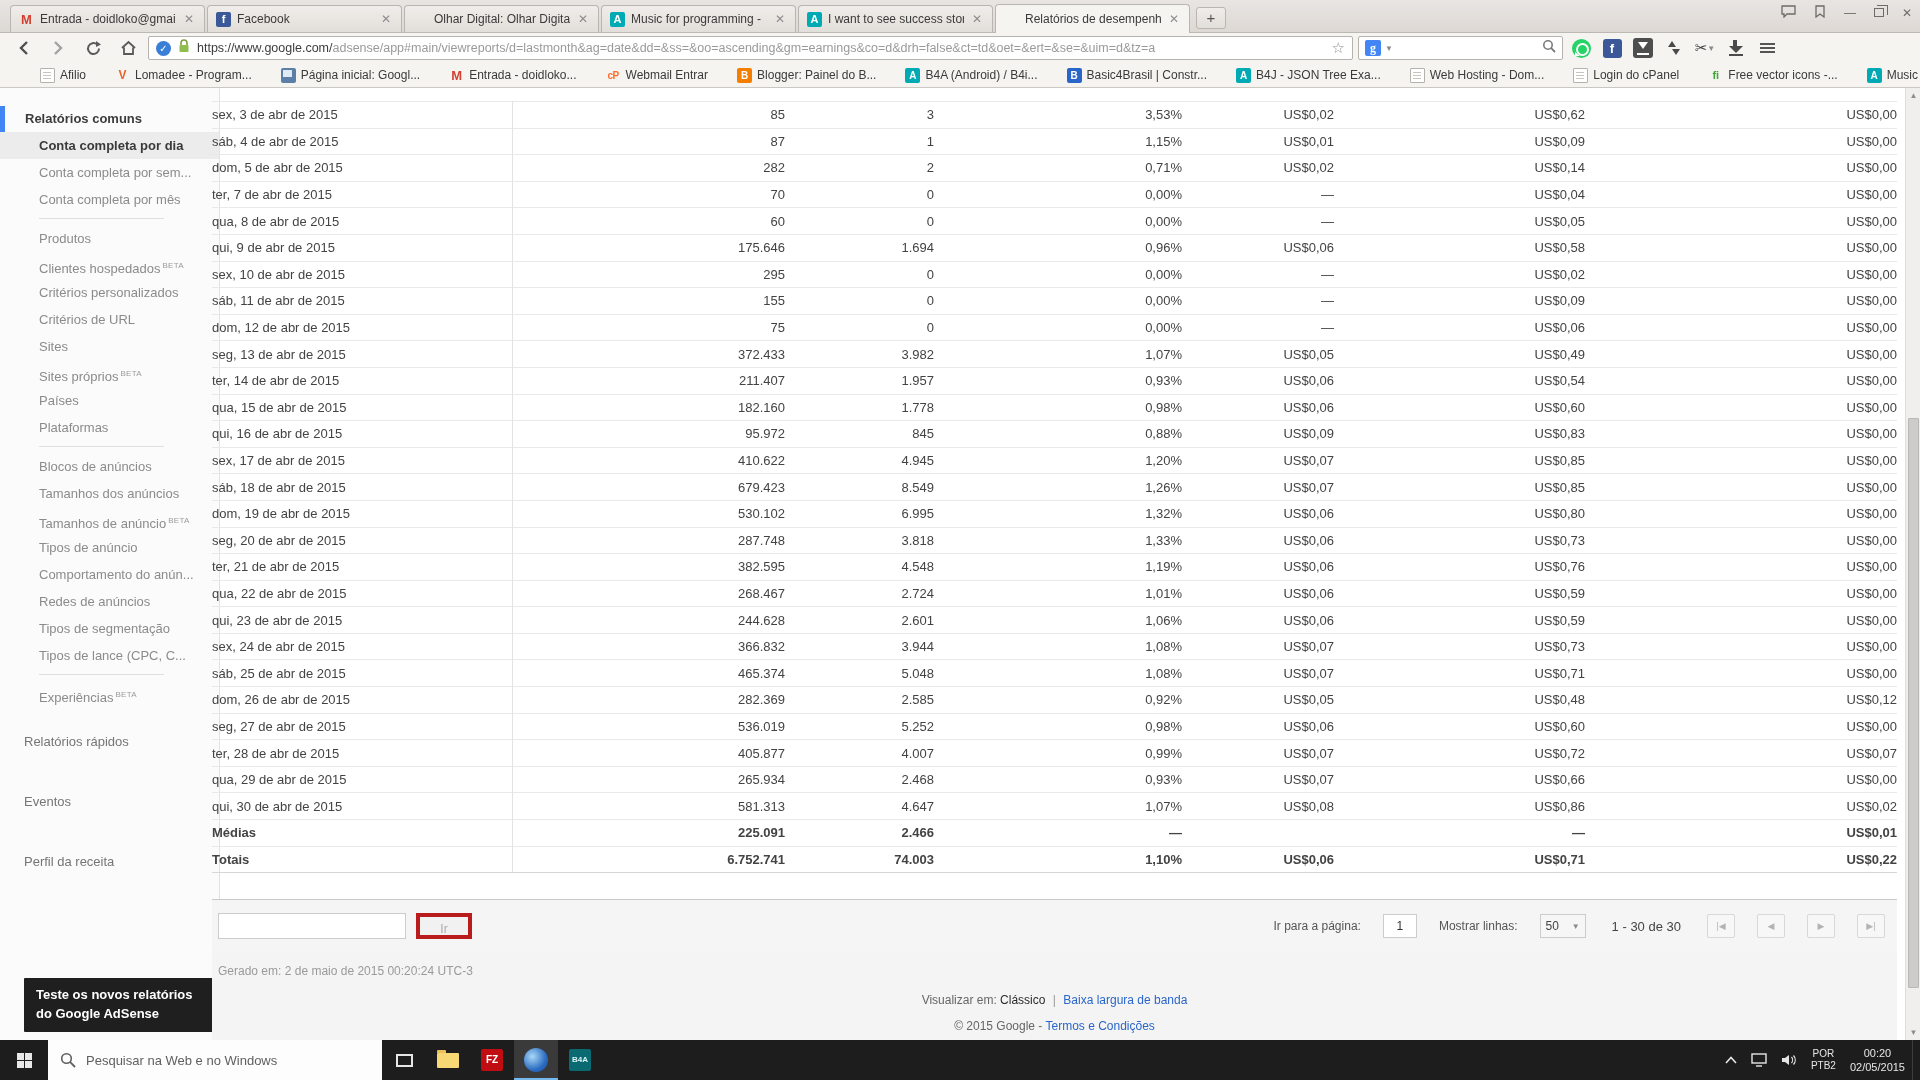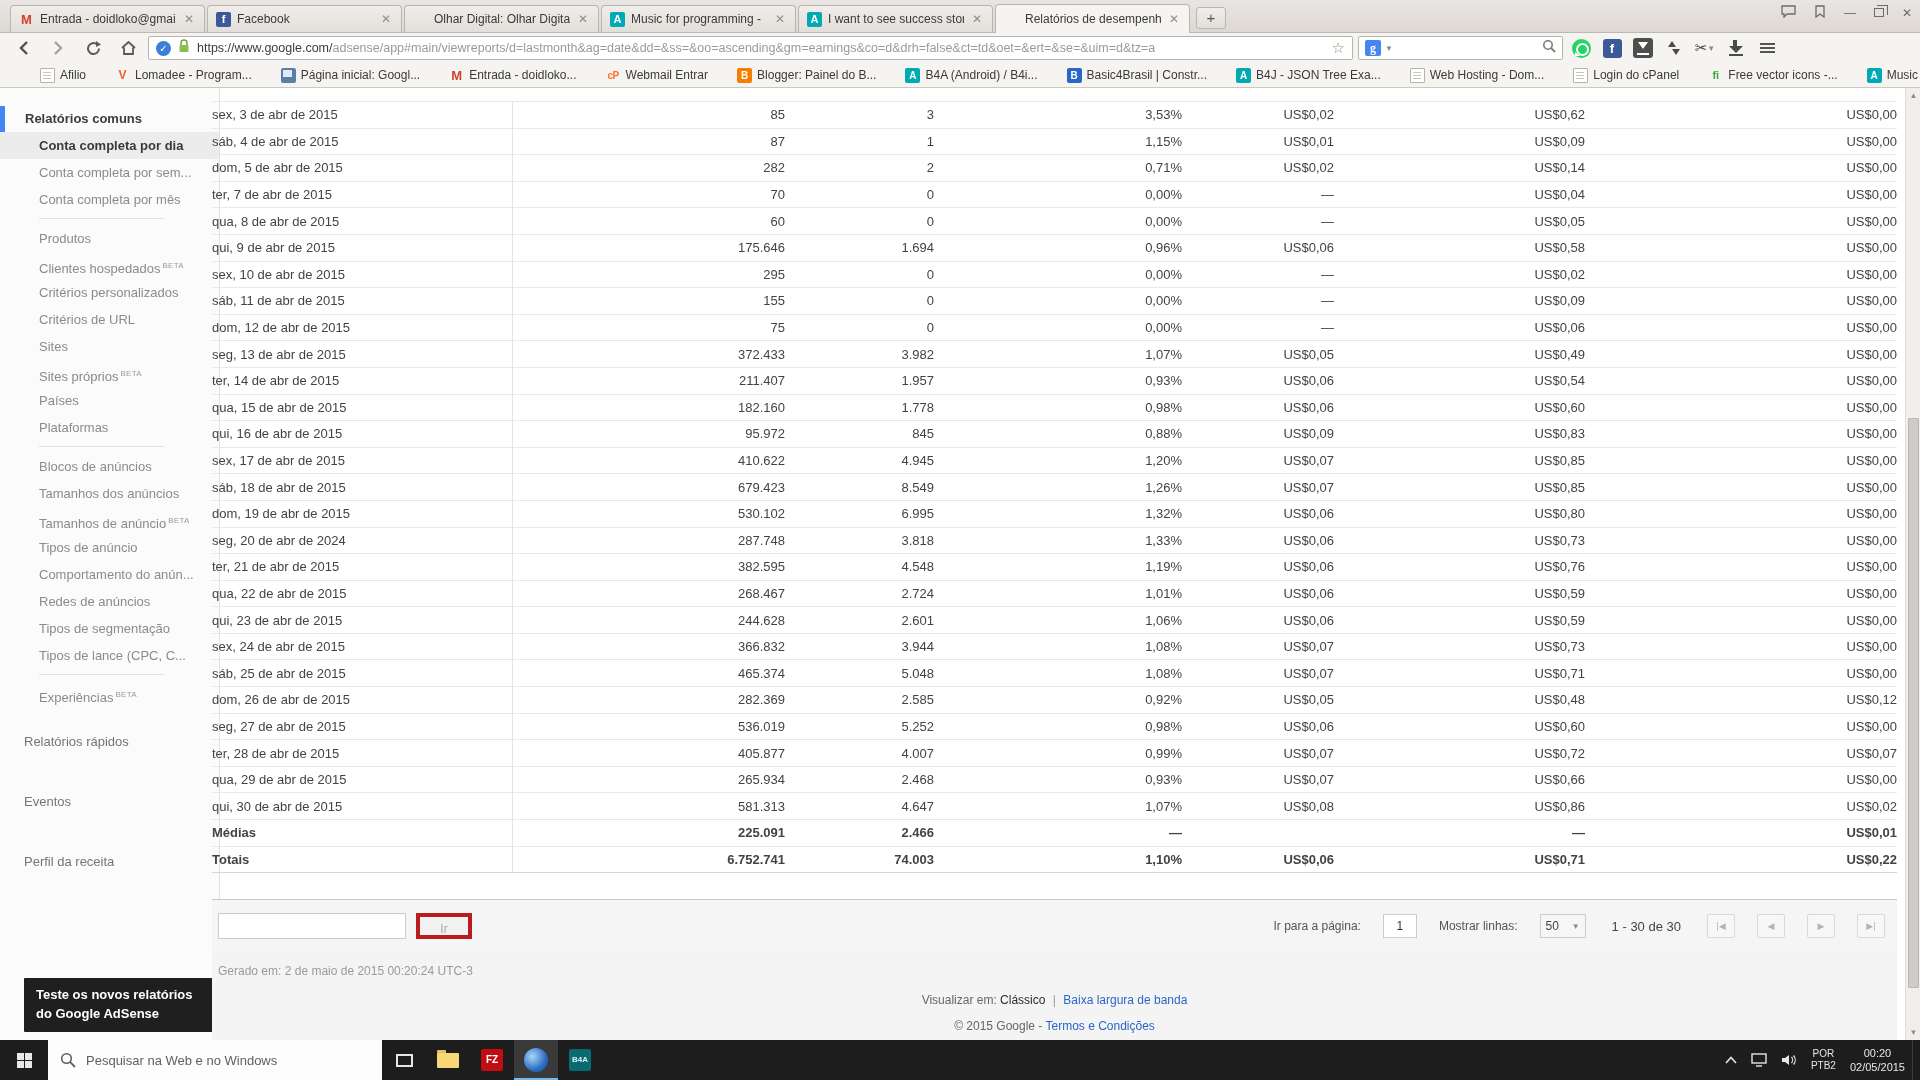--- a/index.html
+++ b/index.html
@@ -509,21 +509,21 @@
           <tr>
             <td class="c-date">dom, 19 de abr de 2015</td>
             <td class="c-num">530.102</td>
             <td class="c-num">6.995</td>
             <td class="c-num">1,32%</td>
             <td class="c-num">US$0,06</td>
             <td class="c-num">US$0,80</td>
             <td class="c-num last">US$0,00</td>
           </tr>
           <tr>
-            <td class="c-date">seg, 20 de abr de 2024</td>
+            <td class="c-date">seg, 20 de abr de 2015</td>
             <td class="c-num">287.748</td>
             <td class="c-num">3.818</td>
             <td class="c-num">1,33%</td>
             <td class="c-num">US$0,06</td>
             <td class="c-num">US$0,73</td>
             <td class="c-num last">US$0,00</td>
           </tr>
           <tr>
             <td class="c-date">ter, 21 de abr de 2015</td>
             <td class="c-num">382.595</td>

